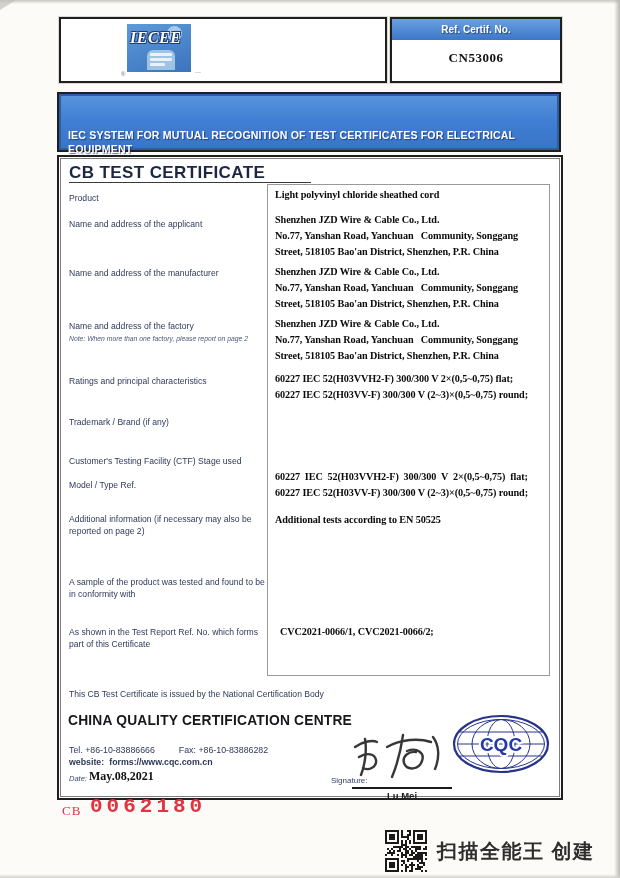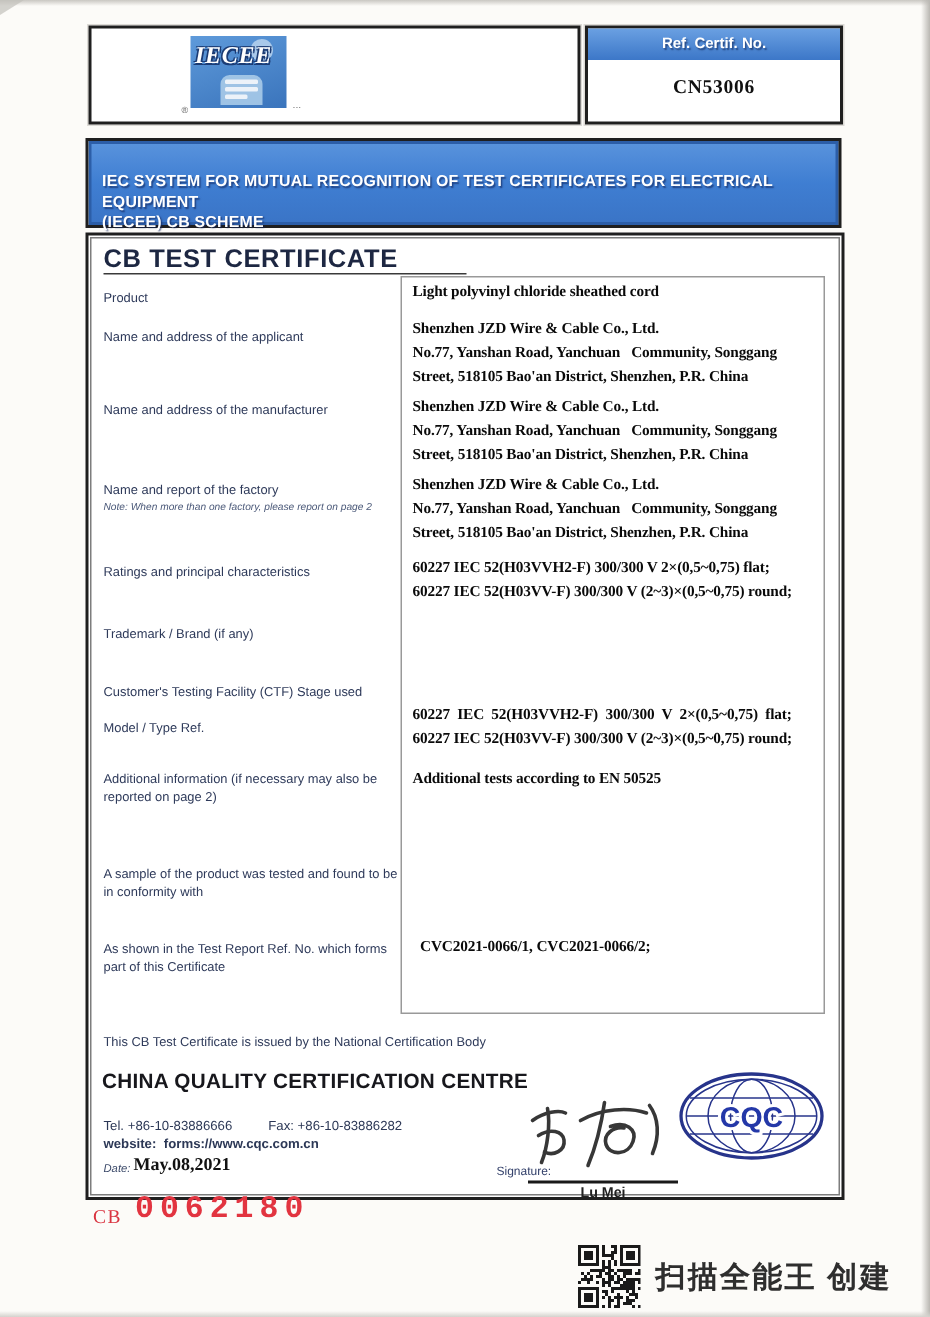--- a/index.html
+++ b/index.html
@@ -45,21 +45,21 @@
     text-shadow:1px 1px 1px rgba(10,30,80,.6);}
   .ref-value{position:absolute;left:0;right:0;top:31px;text-align:center;
     font-family:"Liberation Serif",serif;font-weight:bold;font-size:13px;color:#111;letter-spacing:.5px;}
 
   
   .banner{position:absolute;left:57px;top:92px;width:500px;height:56px;border:2px solid #1f1f1f;
     background:linear-gradient(180deg,#5a94dd 0%,#3f7ed2 50%,#3a74c6 100%);
     box-shadow:inset 0 0 0 2px #2c5ea8;}
   .banner-line{color:#fff;font-weight:bold;font-size:10.6px;letter-spacing:.15px;margin-left:9px;
     text-shadow:1px 1px 1px rgba(15,35,90,.65);line-height:13.5px;}
-  .banner-line1{padding-top:21px;}
+  .banner-line1{padding-top:21px;margin-top:14px;}
 
   
   .body-box{position:absolute;left:57px;top:155px;width:502px;height:641px;
     border:2px solid #1f1f1f;background:#fff;}
   .body-inner{position:absolute;inset:1px;border:1px solid #7d7d7d;pointer-events:none;}
   .cert-title{position:absolute;left:10px;top:6px;font-weight:bold;font-size:17px;
     color:#1d2742;letter-spacing:.4px;}
   .title-rule{position:absolute;left:10px;top:25px;width:242px;height:1px;background:#3a3a3a;}
   .values-box{position:absolute;left:208px;top:27px;width:281px;height:490px;
     border:1px solid #999;background:#fff;}
@@ -130,21 +130,21 @@
   <div class="body-box">
     <div class="body-inner"></div>
     <div class="cert-title">CB TEST CERTIFICATE</div>
     <div class="title-rule"></div>
 
     <div class="values-box"></div>
 
     <span class="lbl" style="top:36px;">Product</span>
     <span class="lbl" style="top:62px;">Name and address of the applicant</span>
     <span class="lbl" style="top:111px;">Name and address of the manufacturer</span>
-    <span class="lbl" style="top:164px;">Name and report of the factory</span>
+    <span class="lbl" style="top:164px;">Name and address of the factory</span>
     <span class="note" style="top:178px;">Note: When more than one factory, please report on page 2</span>
     <span class="lbl" style="top:219px;">Ratings and principal characteristics</span>
     <span class="lbl" style="top:260px;">Trademark / Brand (if any)</span>
     <span class="lbl" style="top:299px;">Customer's Testing Facility (CTF) Stage used</span>
     <span class="lbl" style="top:323px;">Model / Type Ref.</span>
     <span class="lbl" style="top:357px;">Additional information (if necessary may also be reported on page 2)</span>
     <span class="lbl" style="top:420px;">A sample of the product was tested and found to be in conformity with</span>
     <span class="lbl" style="top:470px;">As shown in the Test Report Ref. No. which forms part of this Certificate</span>
 
     <div class="val" style="top:30px;">Light polyvinyl chloride sheathed cord</div>

